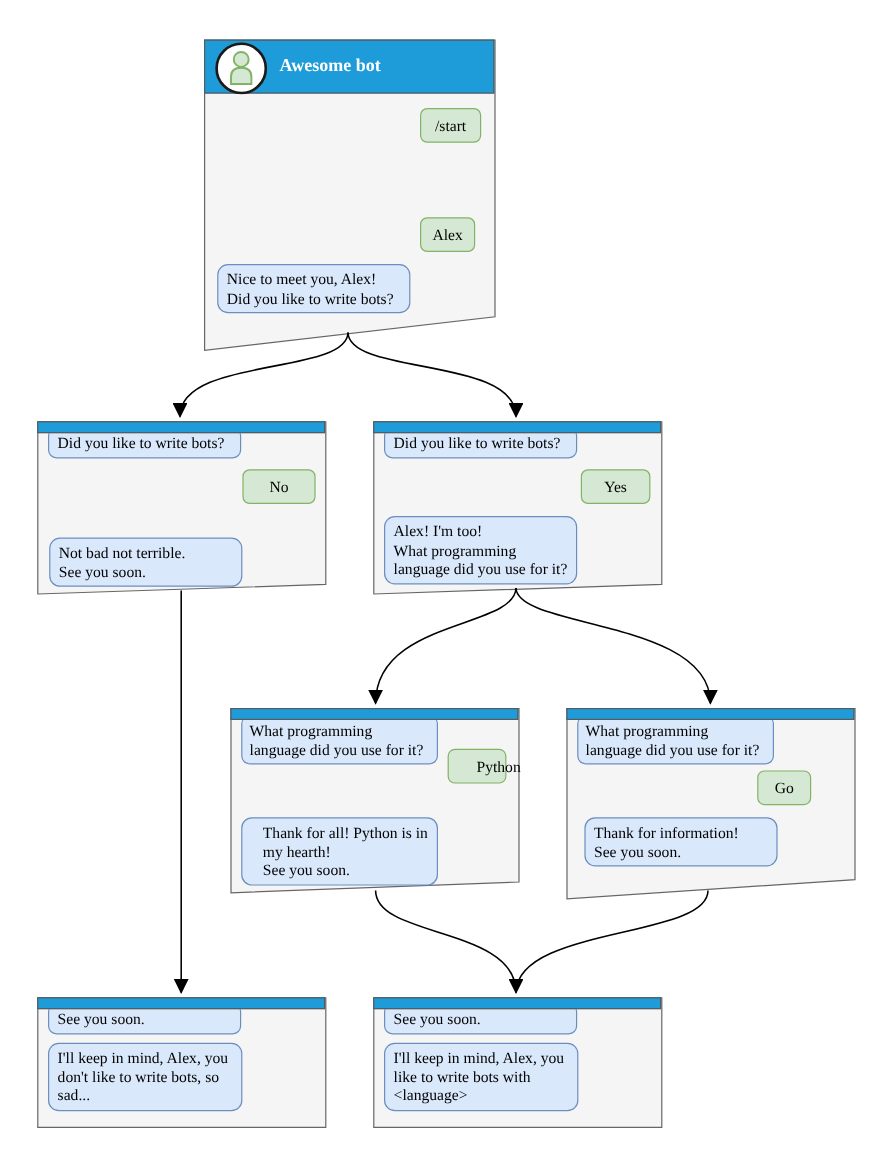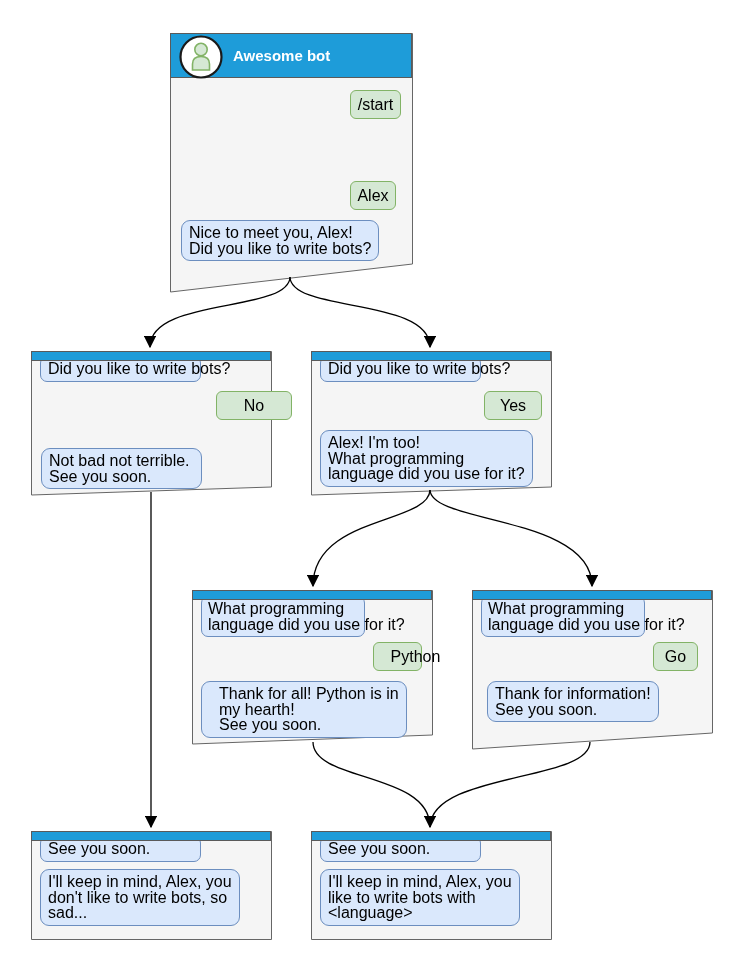--- a/index.html
+++ b/index.html
@@ -1,23 +1,23 @@
 <!DOCTYPE html>
 <html><head>
 <meta charset="utf-8">
 <style>
   html,body{margin:0;padding:0;background:#ffffff;}
   #stage{position:relative;width:743px;height:971px;background:#ffffff;
-         font-family:Liberation Sans, sans-serif;overflow:hidden;}
+         font-family:Liberation Serif, serif;overflow:hidden;}
   #canvas{position:absolute;left:0;top:0;width:743px;height:971px;}
   .win-header{position:absolute;background:#1e9cd9;border:1px solid #5a5a5a;box-sizing:border-box;z-index:30;}
   .main-header{display:flex;align-items:center;gap:12px;}
   .bot-title{color:#ffffff;font-weight:bold;font-size:15px;margin-left:62px;white-space:pre;}
   .avatar{position:absolute;left:8px;top:1px;width:44px;height:44px;}
-  .bub{position:absolute;font-size:16px;line-height:15.5px;color:#000000;
+  .bub{position:absolute;font-size:13px;line-height:15.5px;color:#000000;
        white-space:pre;box-sizing:border-box;z-index:20;}
   .bot{background:#dae8fc;border:1px solid #6c8ebf;border-radius:9px;padding:4px 7px;}
   .user{background:#d5e8d4;border:1px solid #82b366;border-radius:6px;
         display:flex;align-items:center;justify-content:center;height:29px;padding:0 4px;}
 </style>
 </head>
 <body>
 
 <div id="stage">
 
@@ -55,43 +55,43 @@
     </svg>
     <span class="bot-title">Awesome bot</span>
   </div>
   <div class="bub user" style="left:350px;top:90px;width:51px;">/start</div>
   <div class="bub user" style="left:350px;top:181px;width:46px;">Alex</div>
   <div class="bub bot" style="left:181px;top:220px;min-width:161px;">Nice to meet you, Alex!
 Did you like to write bots?</div>
 
   <div class="win-header" style="left:31px;top:351px;width:240px;height:10px;"></div>
   <div class="bub bot" style="left:40px;top:356px;width:161px;border-radius:7px;">Did you like to write bots?</div>
-  <div class="bub user" style="left:216px;top:391px;width:76px;">No</div>
+  <div class="bub user" style="left:202px;top:391px;width:61px;">No</div>
   <div class="bub bot" style="left:41px;top:448px;min-width:161px;">Not bad not terrible.
 See you soon.</div>
 
   <div class="win-header" style="left:311px;top:351px;width:240px;height:10px;"></div>
   <div class="bub bot" style="left:320px;top:356px;width:161px;border-radius:7px;">Did you like to write bots?</div>
   <div class="bub user" style="left:484px;top:391px;width:58px;">Yes</div>
   <div class="bub bot" style="left:320px;top:430px;min-width:161px;">Alex! I'm too!
 What programming
 language did you use for it?</div>
 
   <div class="win-header" style="left:192px;top:590px;width:240px;height:10px;"></div>
   <div class="bub bot" style="left:201px;top:596px;width:164px;border-radius:7px;padding:4px 6px;">What programming
 language did you use for it?</div>
-  <div class="bub user" style="left:373px;top:642px;width:49px;padding-left:40px;">Python</div>
+  <div class="bub user" style="left:373px;top:624px;width:49px;padding-left:40px;">Python</div>
   <div class="bub bot" style="left:201px;top:681px;min-width:161px;padding-left:17px;">Thank for all! Python is in
 my hearth!
 See you soon.</div>
 
   <div class="win-header" style="left:472px;top:590px;width:240px;height:10px;"></div>
   <div class="bub bot" style="left:481px;top:596px;width:164px;border-radius:7px;padding:4px 6px;">What programming
 language did you use for it?</div>
-  <div class="bub user" style="left:653px;top:642px;width:45px;">Go</div>
+  <div class="bub user" style="left:631px;top:642px;width:45px;">Go</div>
   <div class="bub bot" style="left:487px;top:681px;min-width:161px;">Thank for information!
 See you soon.</div>
 
   <div class="win-header" style="left:31px;top:831px;width:240px;height:10px;"></div>
   <div class="bub bot" style="left:40px;top:836px;width:161px;border-radius:7px;">See you soon.</div>
   <div class="bub bot" style="left:40px;top:869px;min-width:162px;">I'll keep in mind, Alex, you
 don't like to write bots, so
 sad...</div>
 
   <div class="win-header" style="left:311px;top:831px;width:240px;height:10px;"></div>

